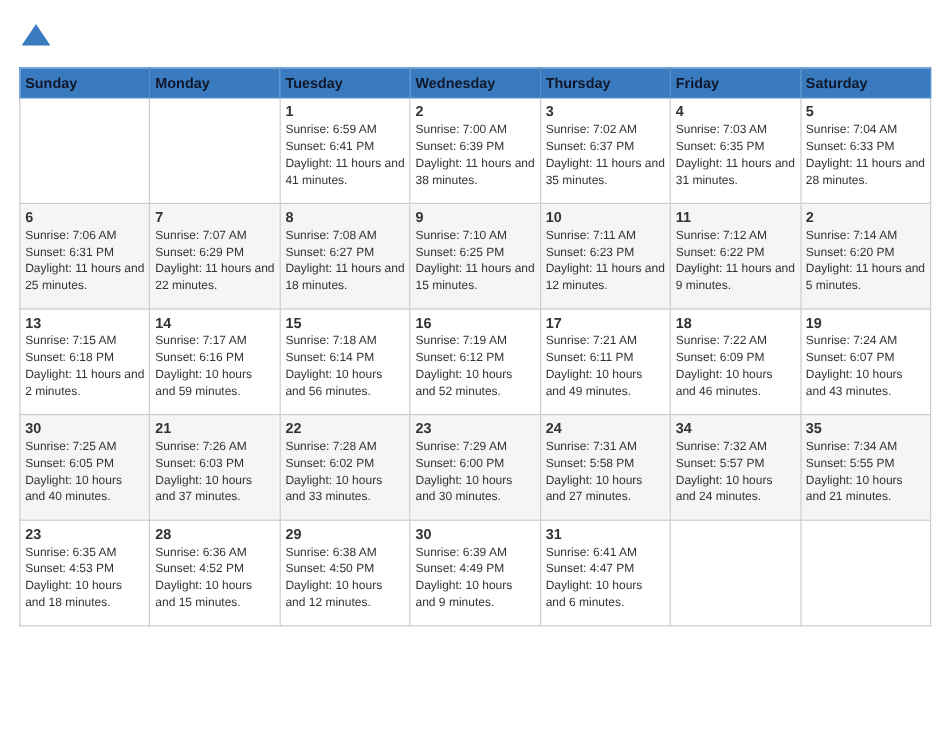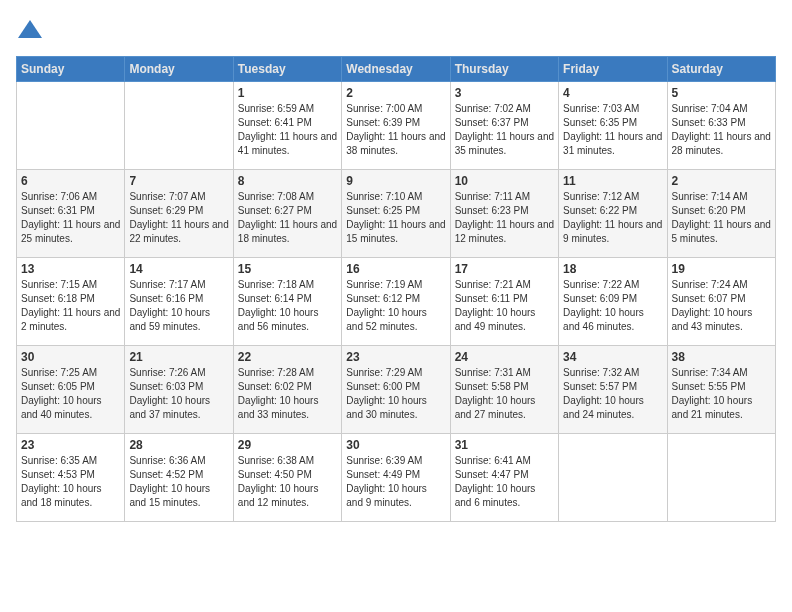--- a/index.html
+++ b/index.html
@@ -47,21 +47,21 @@
       font-size: 15px;
       color: #555;
     }
     table {
       width: 100%;
       border-collapse: collapse;
       table-layout: fixed;
     }
     thead tr th {
       background-color: #3a7abf;
-      color: #e5e5e5;
+      color: #0f172a;
       font-size: 12px;
       font-weight: bold;
       padding: 5px 4px;
       text-align: left;
       border: 1px solid #5590cc;
     }
     tbody tr td {
       border: 1px solid #ccc;
       vertical-align: top;
       padding: 4px;
@@ -220,21 +220,21 @@
         </td>
         <td>
           <span class="day-number">24</span>
           <div class="day-detail">Sunrise: 7:31 AM<br>Sunset: 5:58 PM<br>Daylight: 10 hours and 27 minutes.</div>
         </td>
         <td>
           <span class="day-number">34</span>
           <div class="day-detail">Sunrise: 7:32 AM<br>Sunset: 5:57 PM<br>Daylight: 10 hours and 24 minutes.</div>
         </td>
         <td>
-          <span class="day-number">38</span>
+          <span class="day-number">35</span>
           <div class="day-detail">Sunrise: 7:34 AM<br>Sunset: 5:55 PM<br>Daylight: 10 hours and 21 minutes.</div>
         </td>
       </tr>
       <tr>
         <td>
           <span class="day-number">23</span>
           <div class="day-detail">Sunrise: 6:35 AM<br>Sunset: 4:53 PM<br>Daylight: 10 hours and 18 minutes.</div>
         </td>
         <td>
           <span class="day-number">28</span>

